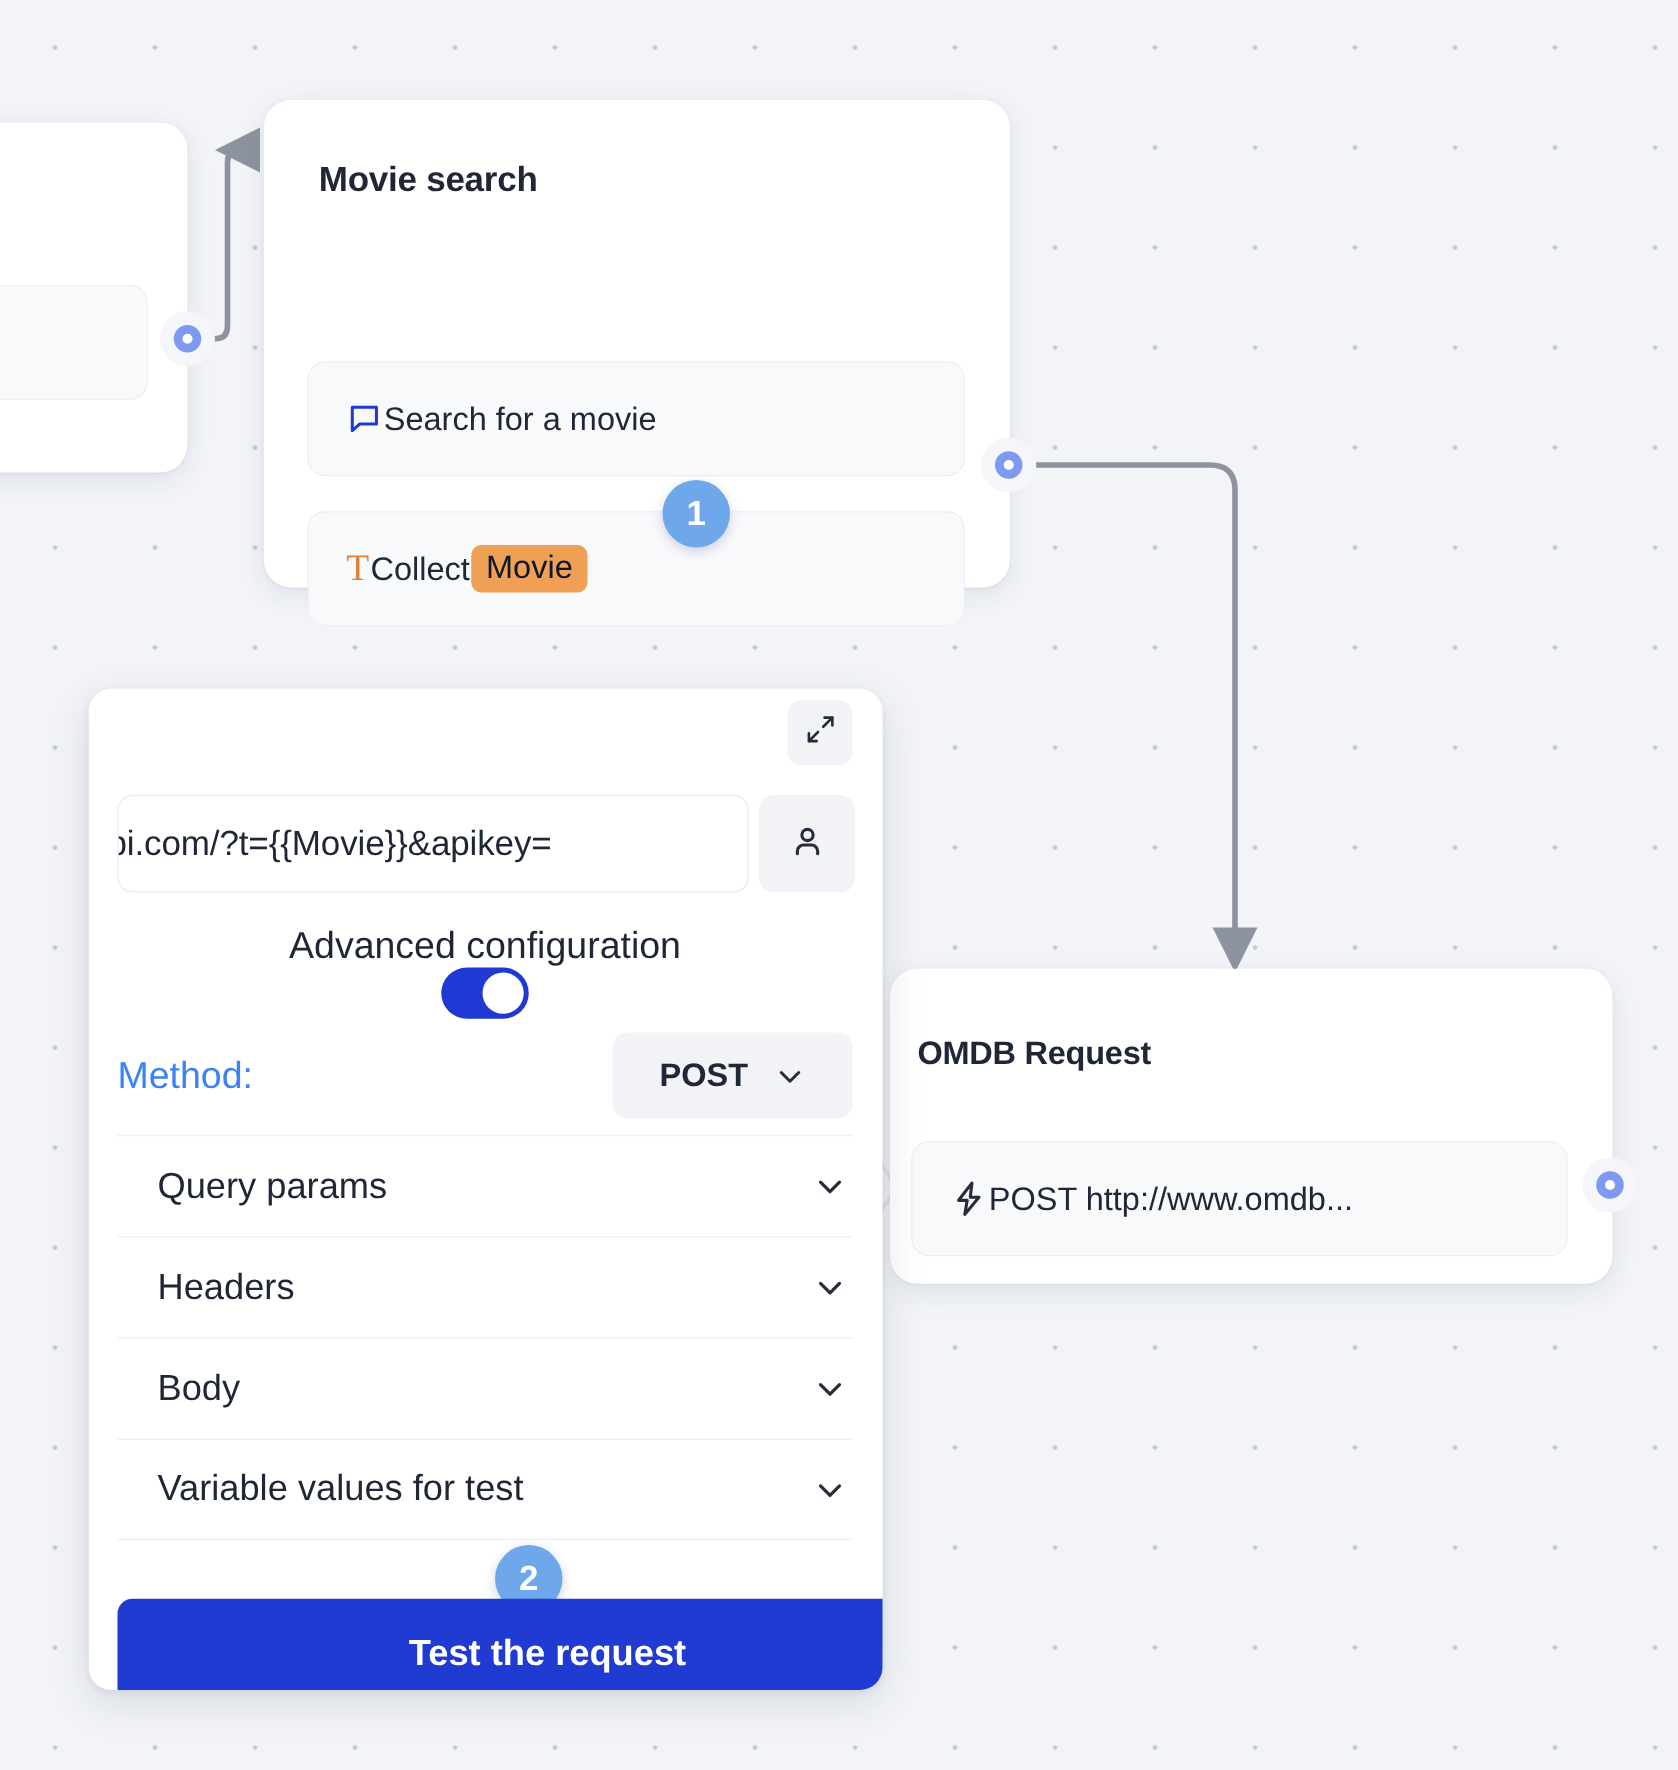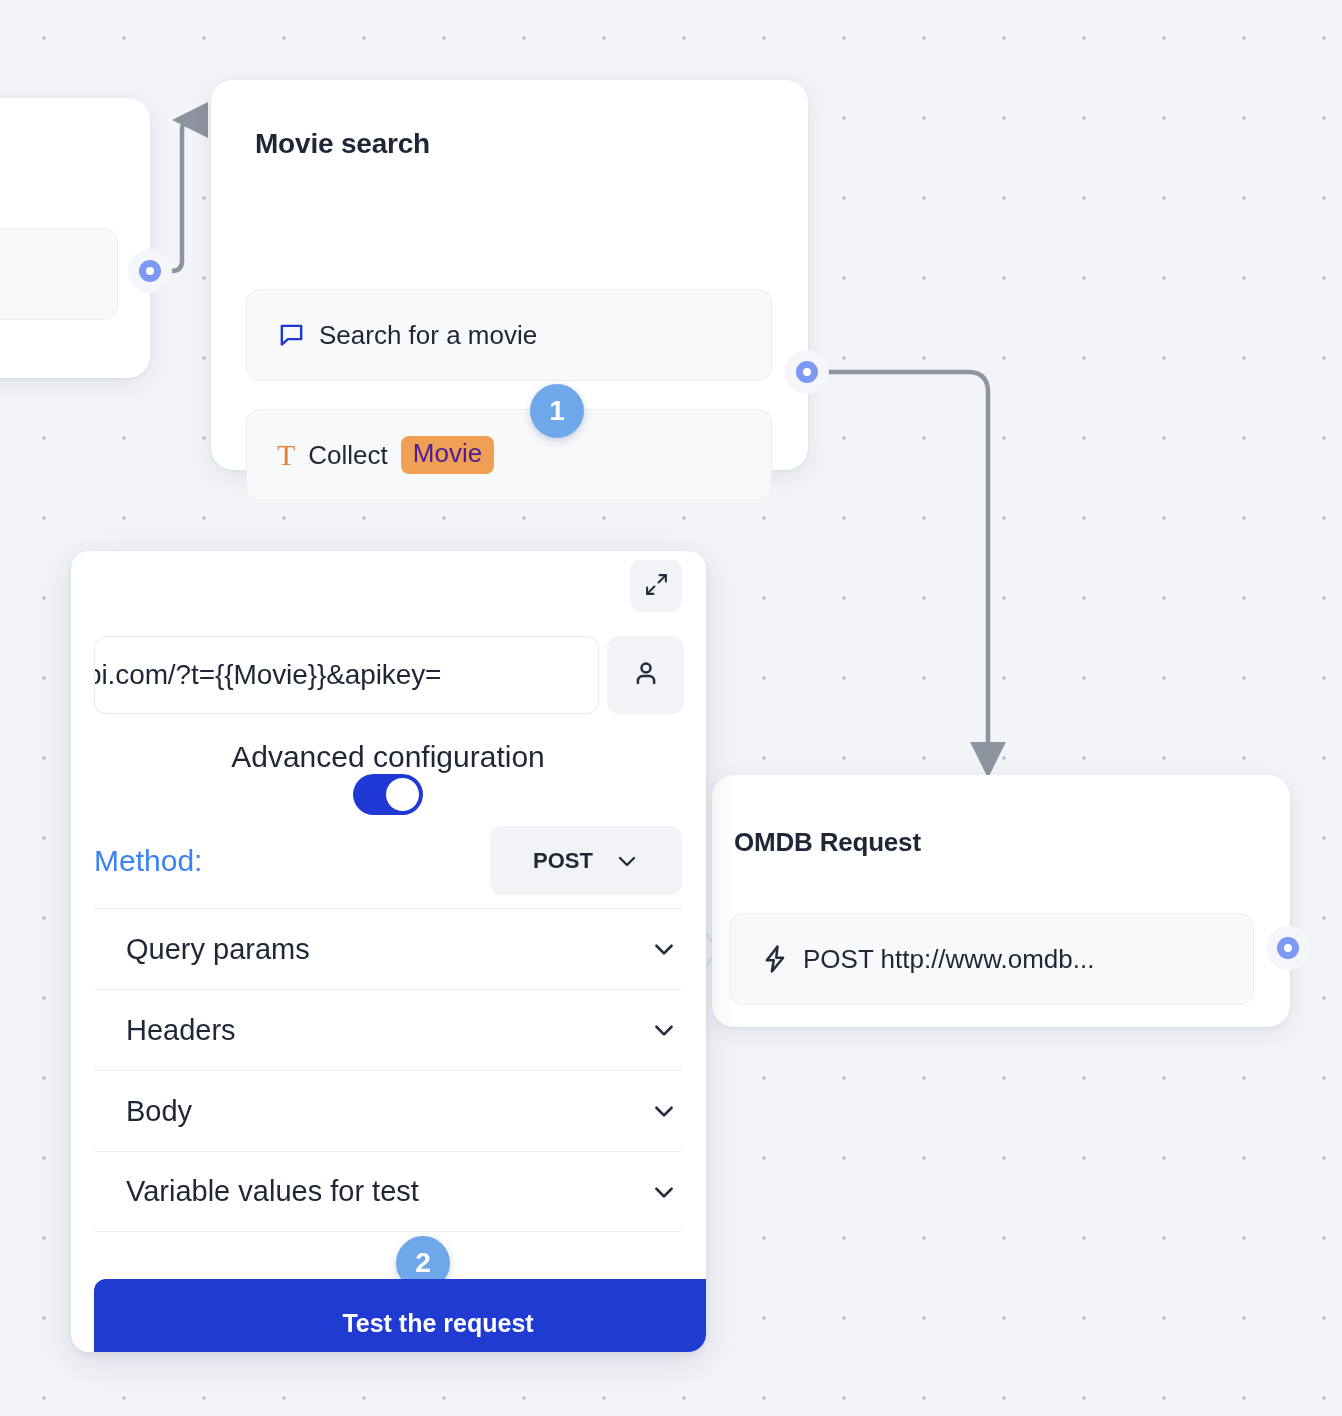--- a/index.html
+++ b/index.html
@@ -79,42 +79,42 @@
     left: 35px;
     width: 526px;
     height: 92px;
     background: #f8f9fb;
     border: 1px solid #eceef3;
     border-radius: 14px;
     display: flex;
     align-items: center;
     box-sizing: border-box;
     padding-left: 30px;
-    gap: 13px;
+    gap: 1px;
   }
   .row-label {
     font-size: 26px;
     color: #1f2636;
     white-space: nowrap;
     display: flex;
     align-items: center;
     gap: 10px;
   }
   .icon-chat { flex: 0 0 auto; line-height: 0; }
   .icon-t {
     flex: 0 0 auto;
     font-family: "Liberation Serif", serif;
     font-size: 30px;
     color: #e4823a;
     line-height: 1;
     font-weight: 400;
   }
   .var-chip {
     background: #efa054;
-    color: #4c1d95;
+    color: #0f172a;
     border-radius: 8px;
     padding: 4px 12px 6px 12px;
     font-size: 26px;
     line-height: 1.05;
     display: inline-block;
   }
 
   
   #node-omdb {
     left: 712px;
@@ -273,21 +273,21 @@
     height: 69px;
     background: #f1f3f7;
     border-radius: 12px;
     display: flex;
     align-items: center;
     justify-content: center;
     gap: 22px;
     cursor: pointer;
   }
   .method-value {
-    font-size: 22px;
+    font-size: 26px;
     font-weight: 600;
     color: #1f2636;
   }
   .accordion {
     position: absolute;
     left: 23px;
     top: 357px;
     width: 588px;
   }
   .acc-item {
@@ -307,21 +307,21 @@
   }
   .test-btn {
     position: absolute;
     left: 23px;
     top: 728px;
     width: 688px;
     height: 88px;
     background: #1f3bd1;
     border-radius: 12px;
     color: #ffffff;
-    font-size: 25px;
+    font-size: 29px;
     font-weight: 700;
     display: flex;
     align-items: center;
     justify-content: center;
     cursor: pointer;
     border: none;
     font-family: "Liberation Sans", sans-serif;
     text-align: right;
   }
   .chev { line-height: 0; }

